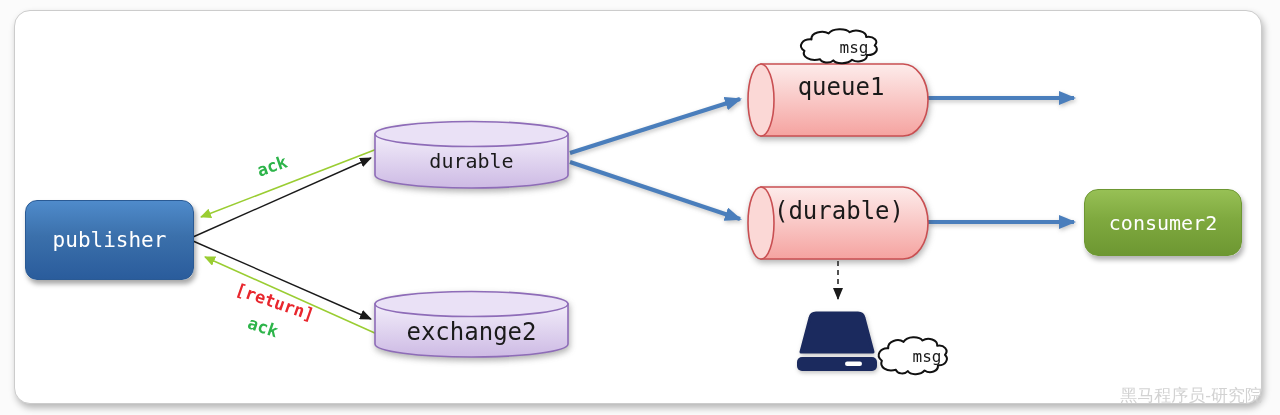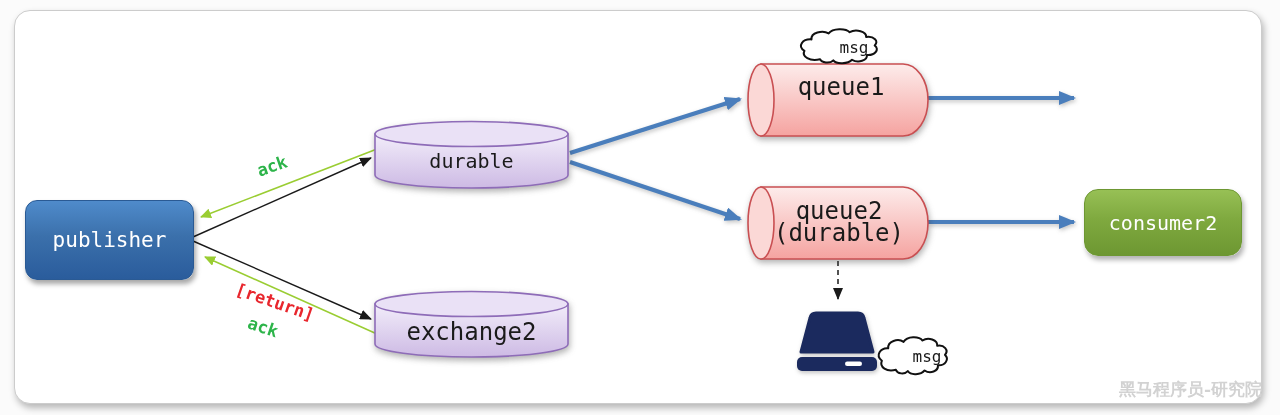--- a/index.html
+++ b/index.html
@@ -31,22 +31,22 @@
   .queue2-text{left:746px;top:200px;}
   .msg{font-size:16px;padding-left:32px;}
   .msg-queue{left:838px;top:47px;transform:translate(-50%,-50%);}
   .msg-disk{left:911px;top:356px;transform:translate(-50%,-50%);}
 
   .edge-label{position:absolute;font-size:17px;font-weight:bold;}
   .ack-top{left:272px;top:166px;transform:translate(-50%,-50%) rotate(-19deg);color:#2db44a;}
   .return-lbl{left:275px;top:302px;transform:translate(-50%,-50%) rotate(19deg);color:#e8262d;}
   .ack-bottom{left:263px;top:327px;transform:translate(-50%,-50%) rotate(19deg);color:#2db44a;}
 
-  .watermark{position:absolute;right:18px;bottom:14px;font-size:17px;color:#d2d2d2;
-    font-family:"DejaVu Serif","Liberation Serif",serif;font-weight:bold;}
+  .watermark{position:absolute;right:18px;bottom:8px;font-size:17px;color:#d2d2d2;
+    font-family:"DejaVu Serif","Liberation Serif",serif;}
 </style>
 </head>
 <body>
 
 <div class="stage">
   <div class="panel"></div>
 
   <svg class="layer" viewBox="0 0 1280 415">
     <defs>
       <linearGradient id="gradPurple" x1="0" y1="0" x2="0" y2="1">
@@ -125,21 +125,20 @@
     <span>consumer2</span>
   </div>
 
   <div class="lbl center-block exchange-label">durable</div>
   <div class="lbl center-block exchange2-label">exchange2</div>
 
   <div class="lbl center-block queue-text queue1-text">
     <div>queue1</div>
   </div>
   <div class="lbl center-block queue-text queue2-text">
-    <div>queue2</div>
     <div>(durable)</div>
   </div>
 
   <div class="lbl msg msg-queue">msg</div>
   <div class="lbl msg msg-disk">msg</div>
 
   <div class="edge-label ack-top">ack</div>
   <div class="edge-label return-lbl">[return]</div>
   <div class="edge-label ack-bottom">ack</div>
 

